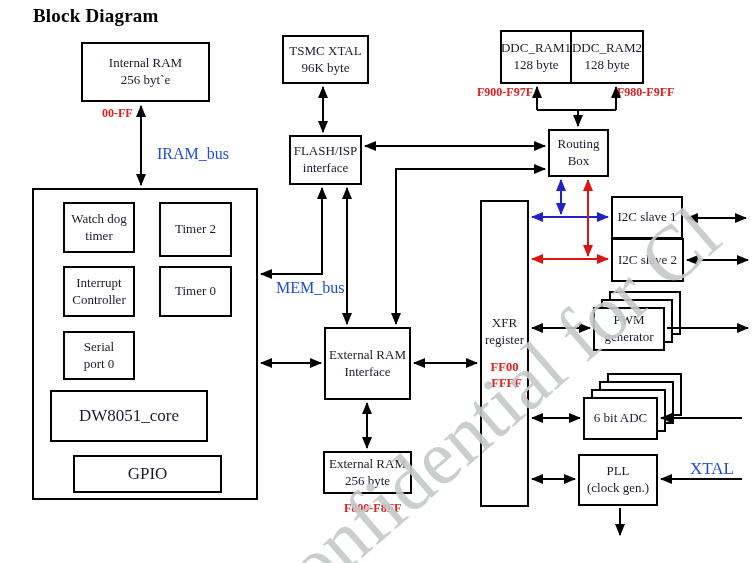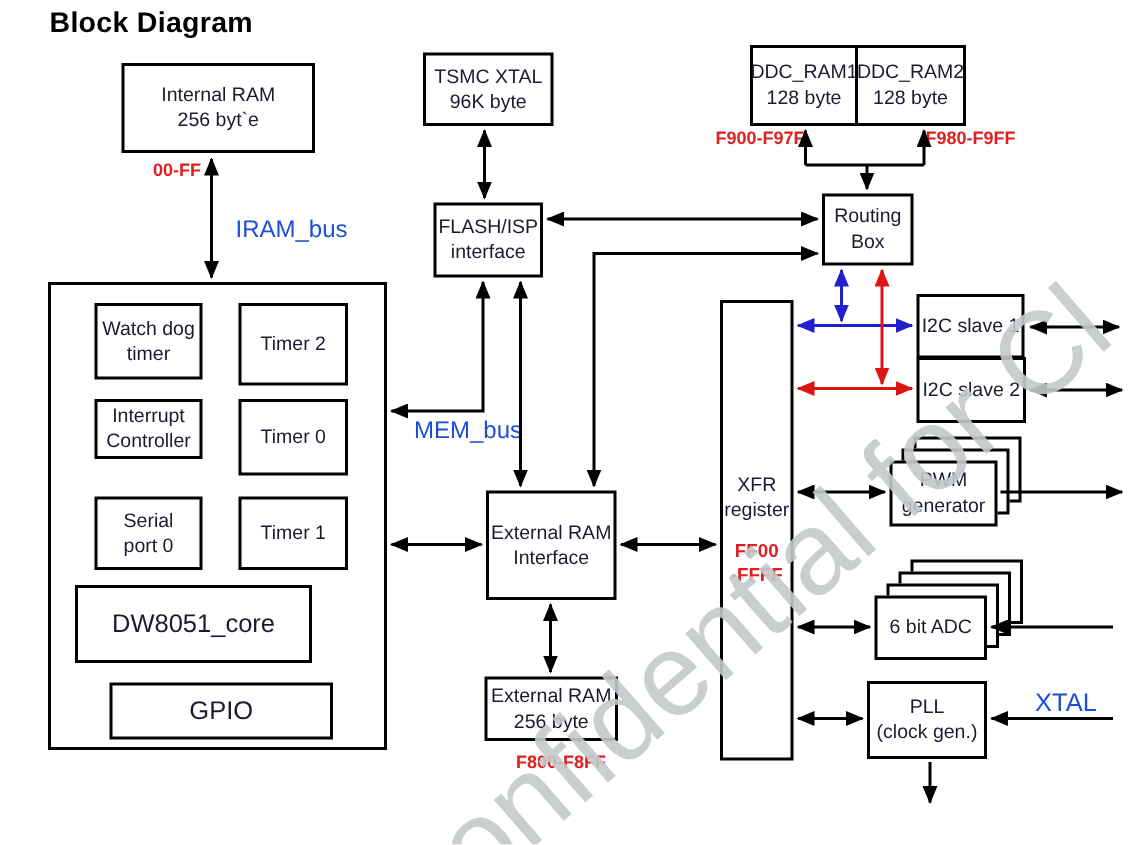--- a/index.html
+++ b/index.html
@@ -1,18 +1,18 @@
 <!DOCTYPE html>
 <html><head>
 <meta charset="utf-8">
 <style>
   html,body{margin:0;padding:0;background:#fff;}
   .stage{
     position:relative;width:756px;height:563px;background:#ffffff;
-    font-family:Liberation Sans, sans-serif;overflow:hidden;
+    font-family:Liberation Serif, serif;overflow:hidden;
   }
   .title{
     position:absolute;left:33px;top:5px;margin:0;
     font-size:19px;font-weight:bold;color:#000;letter-spacing:.2px;
   }
   .box{
     position:absolute;box-sizing:border-box;background:#fff;border:2px solid #000;
     display:flex;flex-direction:column;align-items:center;justify-content:center;
     text-align:center;font-size:13px;line-height:1.3;color:#1a1a30;z-index:2;
     white-space:nowrap;
@@ -76,33 +76,30 @@
 
   <div class="box container-box" style="left:32px;top:188px;width:226px;height:312px"></div>
 
   <div class="box inner" style="left:63px;top:202px;width:72px;height:51px">
     <span>Watch dog</span>
     <span>timer</span>
   </div>
   <div class="box inner" style="left:159px;top:202px;width:73px;height:55px">
     <span>Timer 2</span>
   </div>
-  <div class="box inner" style="left:63px;top:266px;width:72px;height:40px">
+  <div class="box inner" style="left:63px;top:266px;width:72px;height:51px">
     <span>Interrupt</span>
     <span>Controller</span>
   </div>
   <div class="box inner" style="left:159px;top:266px;width:73px;height:51px">
     <span>Timer 0</span>
   </div>
   <div class="box inner" style="left:63px;top:331px;width:72px;height:49px">
     <span>Serial</span>
     <span>port 0</span>
-  </div>
-  <div class="box inner" style="left:159px;top:331px;width:73px;height:49px">
-    <span>Timer 1</span>
   </div>
   <div class="box inner big" style="left:50px;top:390px;width:158px;height:52px">
     <span>DW8051_core</span>
   </div>
   <div class="box inner big" style="left:73px;top:455px;width:149px;height:38px">
     <span>GPIO</span>
   </div>
 
   <div class="box" style="left:324px;top:327px;width:87px;height:73px">
     <span>External RAM</span>

